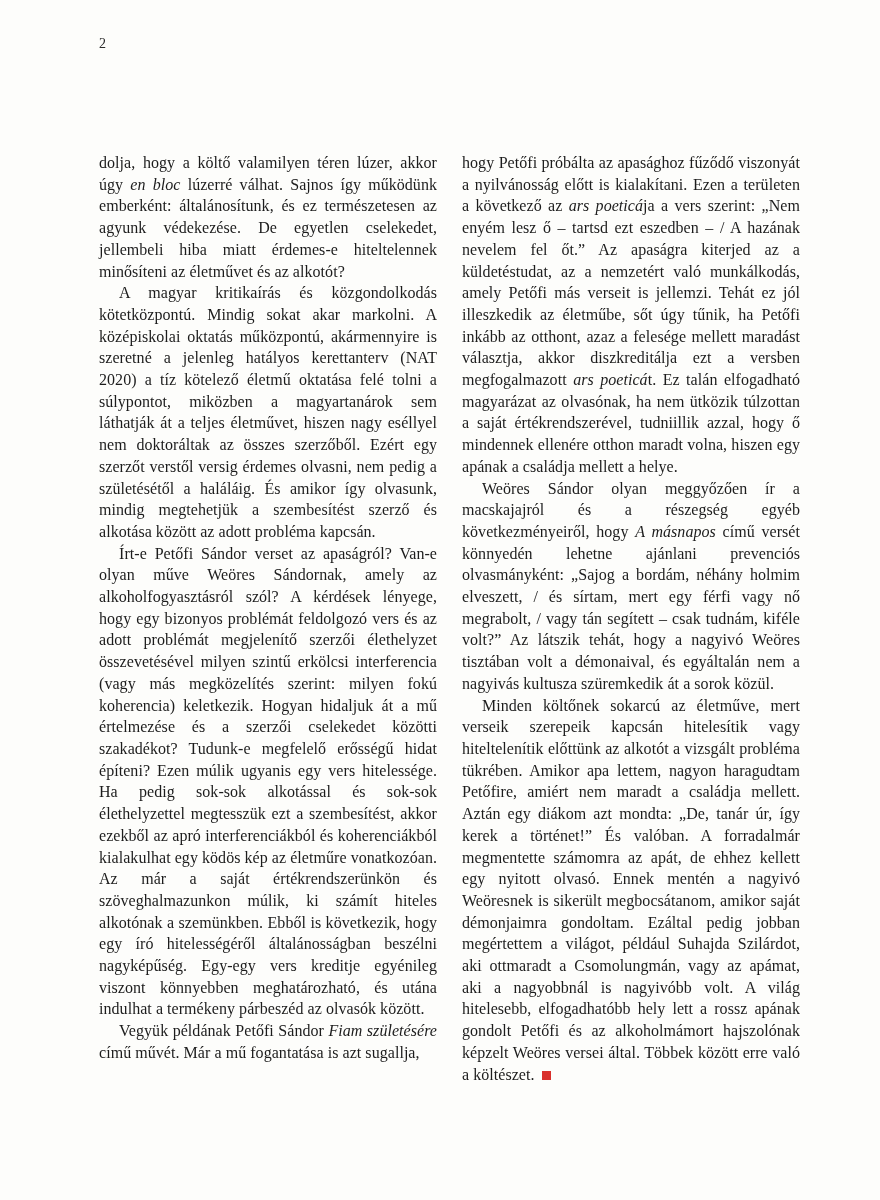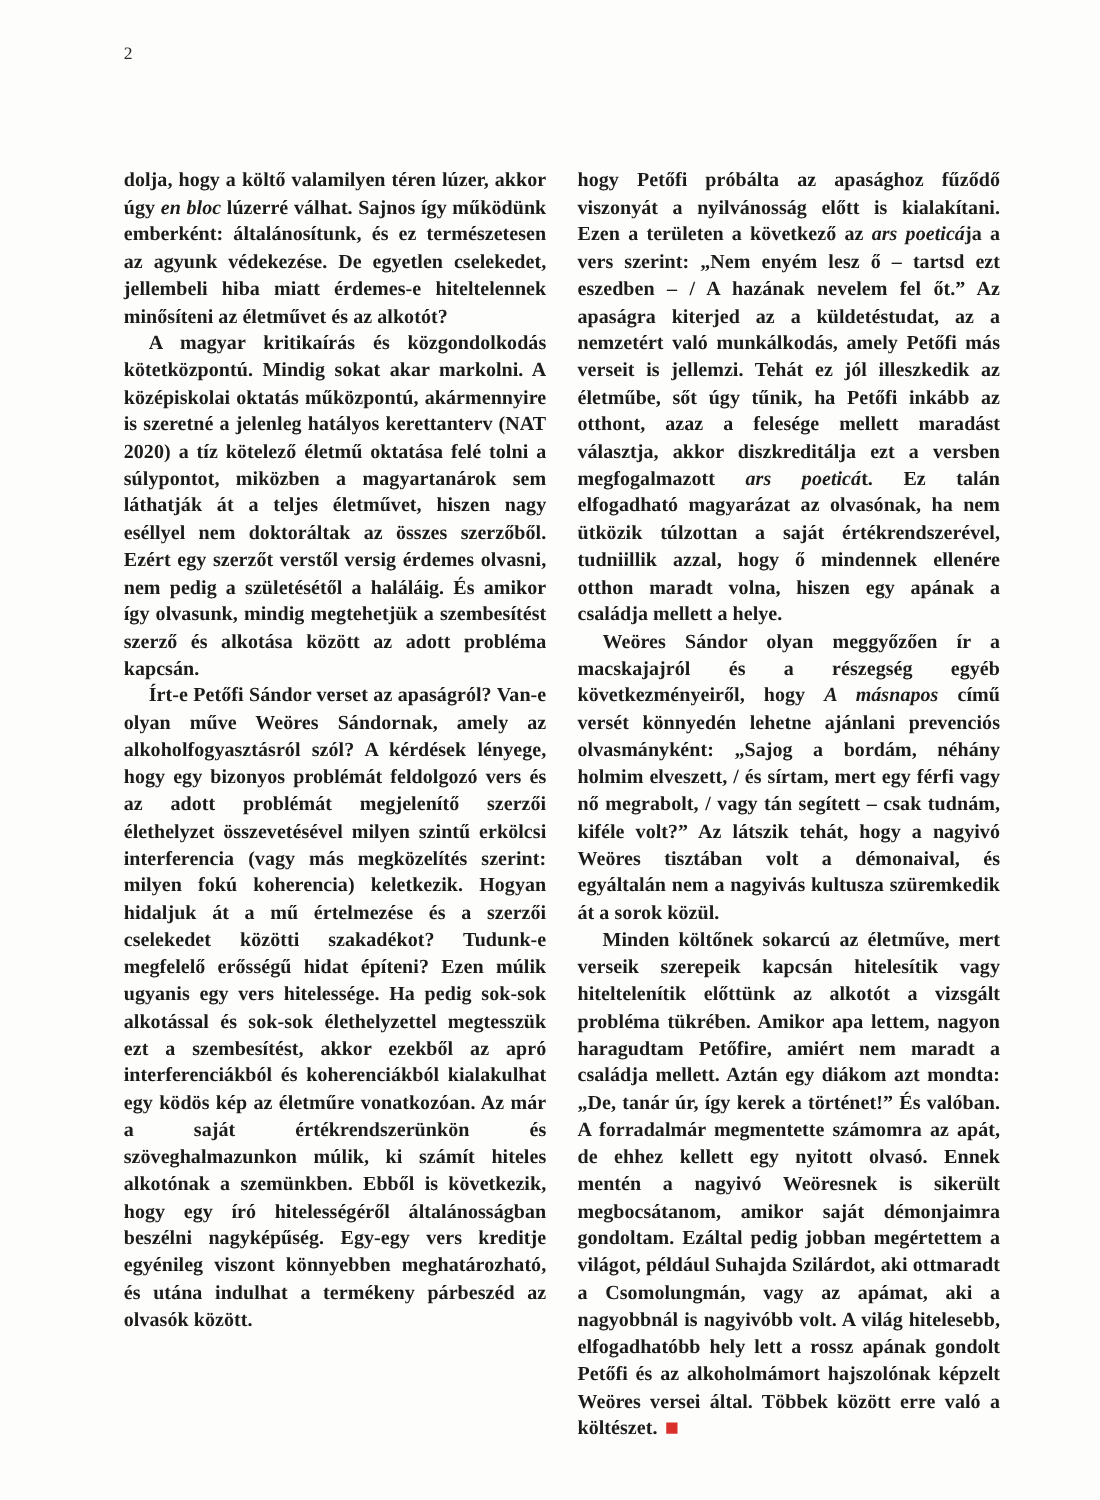--- a/index.html
+++ b/index.html
@@ -19,25 +19,24 @@
   .page-number {
     position: absolute;
     left: 99px;
     top: 36px;
     font-size: 14px;
     color: #2a2a2a;
   }
   .columns {
     position: absolute;
     left: 99px;
-    top: 134px;
+    top: 152px;
     width: 702px;
     display: flex;
     gap: 25px;
-    font-weight: bold;
   }
   .column {
     width: 338px;
     flex: 0 0 338px;
   }
   .para {
     margin: 0;
     font-size: 16px;
     line-height: 21.7px;
     text-align: justify;
@@ -62,20 +61,21 @@
 </head>
 <body>
 
 <div class="page">
   <div class="page-number">2</div>
   <div class="columns">
     <div class="column" id="col-left">
         <p class="para"><span>dolja, hogy a költő valamilyen téren lúzer, akkor úgy </span><em>en bloc</em><span> lúzerré válhat. Sajnos így működünk emberként: általánosítunk, és ez természetesen az agyunk védekezése. De egyetlen cselekedet, jellembeli hiba miatt érdemes-e hiteltelennek minősíteni az életművet és az alkotót?</span></p>
         <p class="para indent"><span>A magyar kritikaírás és közgondolkodás kötetközpontú. Mindig sokat akar markolni. A középiskolai oktatás műközpontú, akármennyire is szeretné a jelenleg hatályos kerettanterv (NAT 2020) a tíz kötelező életmű oktatása felé tolni a súlypontot, miközben a magyartanárok sem láthatják át a teljes életművet, hiszen nagy eséllyel nem doktoráltak az összes szerzőből. Ezért egy szerzőt verstől versig érdemes olvasni, nem pedig a születésétől a haláláig. És amikor így olvasunk, mindig megtehetjük a szembesítést szerző és alkotása között az adott probléma kapcsán.</span></p>
         <p class="para indent"><span>Írt-e Petőfi Sándor verset az apaságról? Van-e olyan műve Weöres Sándornak, amely az alkoholfogyasztásról szól? A kérdések lényege, hogy egy bizonyos problémát feldolgozó vers és az adott problémát megjelenítő szerzői élethelyzet összevetésével milyen szintű erkölcsi interferencia (vagy más megközelítés szerint: milyen fokú koherencia) keletkezik. Hogyan hidaljuk át a mű értelmezése és a szerzői cselekedet közötti szakadékot? Tudunk-e megfelelő erősségű hidat építeni? Ezen múlik ugyanis egy vers hitelessége. Ha pedig sok-sok alkotással és sok-sok élethelyzettel megtesszük ezt a szembesítést, akkor ezekből az apró interferenciákból és koherenciákból kialakulhat egy ködös kép az életműre vonatkozóan. Az már a saját értékrendszerünkön és szöveghalmazunkon múlik, ki számít hiteles alkotónak a szemünkben. Ebből is következik, hogy egy író hitelességéről általánosságban beszélni nagyképűség. Egy-egy vers kreditje egyénileg viszont könnyebben meghatározható, és utána indulhat a termékeny párbeszéd az olvasók között.</span></p>
+        <p class="para indent"><span>Vegyük példának Petőfi Sándor </span><em>Fiam születésére</em><span> című művét. Már a mű fogantatása is azt sugallja,</span></p>
       </div>
     <div class="column" id="col-right">
         <p class="para"><span>hogy Petőfi próbálta az apasághoz fűződő viszonyát a nyilvánosság előtt is kialakítani. Ezen a területen a következő az </span><em>ars poeticá</em><span>ja a vers szerint: „Nem enyém lesz ő – tartsd ezt eszedben – / A hazának nevelem fel őt.” Az apaságra kiterjed az a küldetéstudat, az a nemzetért való munkálkodás, amely Petőfi más verseit is jellemzi. Tehát ez jól illeszkedik az életműbe, sőt úgy tűnik, ha Petőfi inkább az otthont, azaz a felesége mellett maradást választja, akkor diszkreditálja ezt a versben megfogalmazott </span><em>ars poeticá</em><span>t. Ez talán elfogadható magyarázat az olvasónak, ha nem ütközik túlzottan a saját értékrendszerével, tudniillik azzal, hogy ő mindennek ellenére otthon maradt volna, hiszen egy apának a családja mellett a helye.</span></p>
         <p class="para indent"><span>Weöres Sándor olyan meggyőzően ír a macskajajról és a részegség egyéb következményeiről, hogy </span><em>A másnapos</em><span> című versét könnyedén lehetne ajánlani prevenciós olvasmányként: „Sajog a bordám, néhány holmim elveszett, / és sírtam, mert egy férfi vagy nő megrabolt, / vagy tán segített – csak tudnám, kiféle volt?” Az látszik tehát, hogy a nagyivó Weöres tisztában volt a démonaival, és egyáltalán nem a nagyivás kultusza szüremkedik át a sorok közül.</span></p>
         <p class="para indent"><span>Minden költőnek sokarcú az életműve, mert verseik szerepeik kapcsán hitelesítik vagy hiteltelenítik előttünk az alkotót a vizsgált probléma tükrében. Amikor apa lettem, nagyon haragudtam Petőfire, amiért nem maradt a családja mellett. Aztán egy diákom azt mondta: „De, tanár úr, így kerek a történet!” És valóban. A forradalmár megmentette számomra az apát, de ehhez kellett egy nyitott olvasó. Ennek mentén a nagyivó Weöresnek is sikerült megbocsátanom, amikor saját démonjaimra gondoltam. Ezáltal pedig jobban megértettem a világot, például Suhajda Szilárdot, aki ottmaradt a Csomolungmán, vagy az apámat, aki a nagyobbnál is nagyivóbb volt. A világ hitelesebb, elfogadhatóbb hely lett a rossz apának gondolt Petőfi és az alkoholmámort hajszolónak képzelt Weöres versei által. Többek között erre való a költészet.</span><span class="end-mark" style="background: rgb(217, 48, 44);"></span></p>
       </div>
   </div>
 </div>
 
 </body></html>

